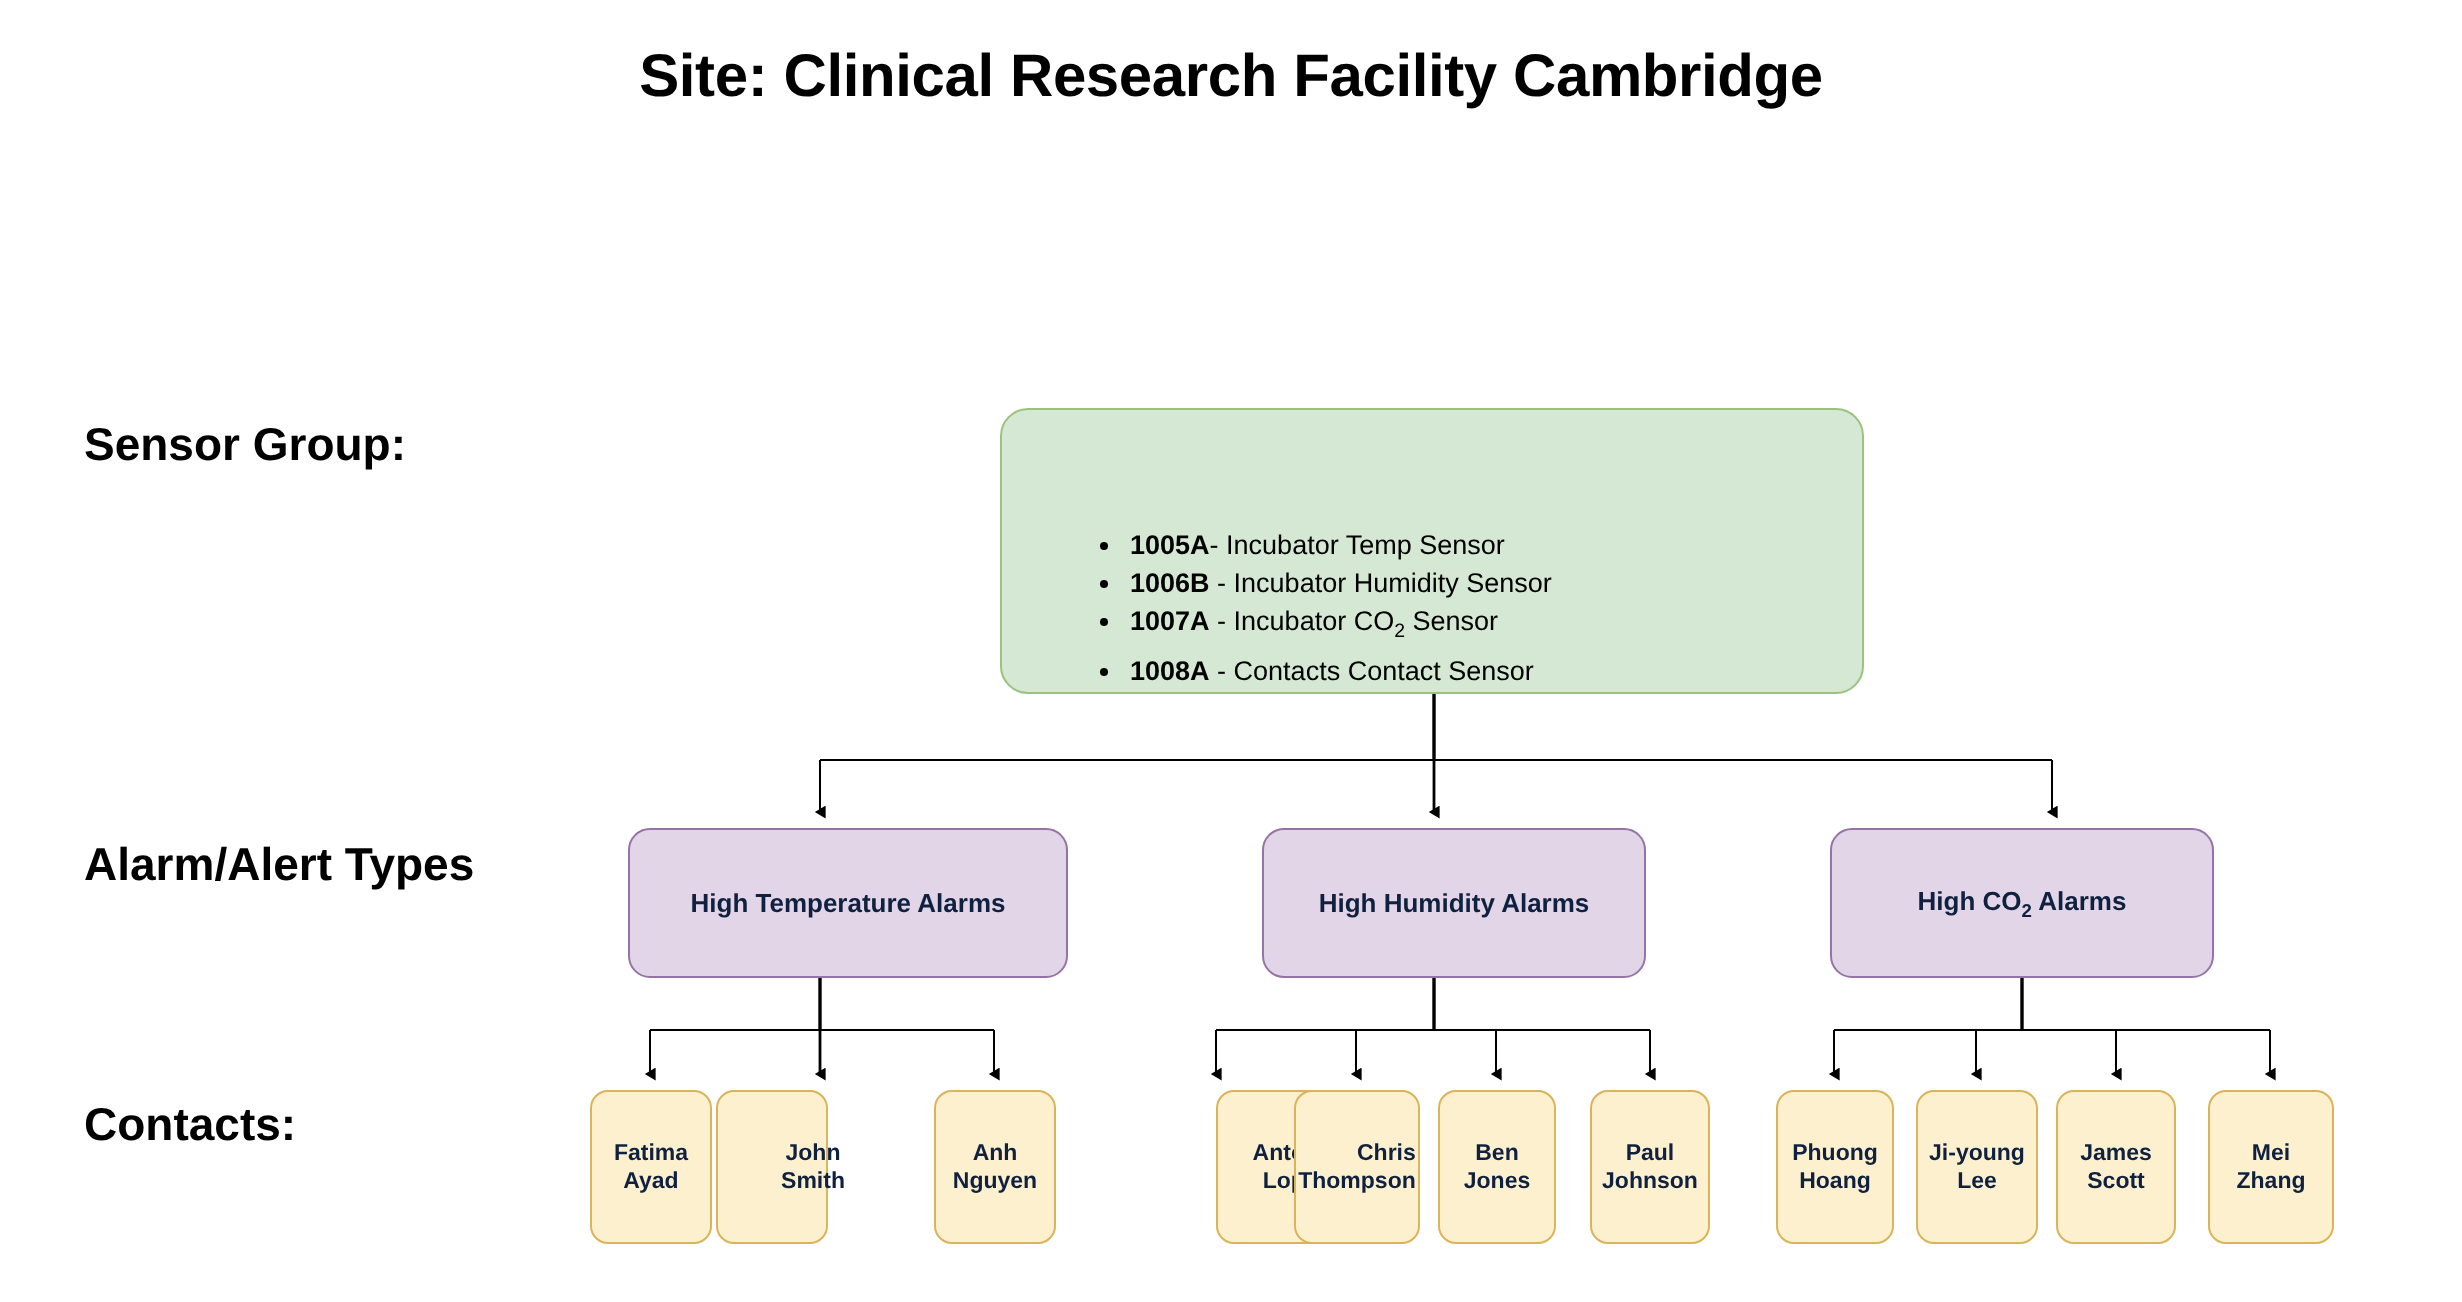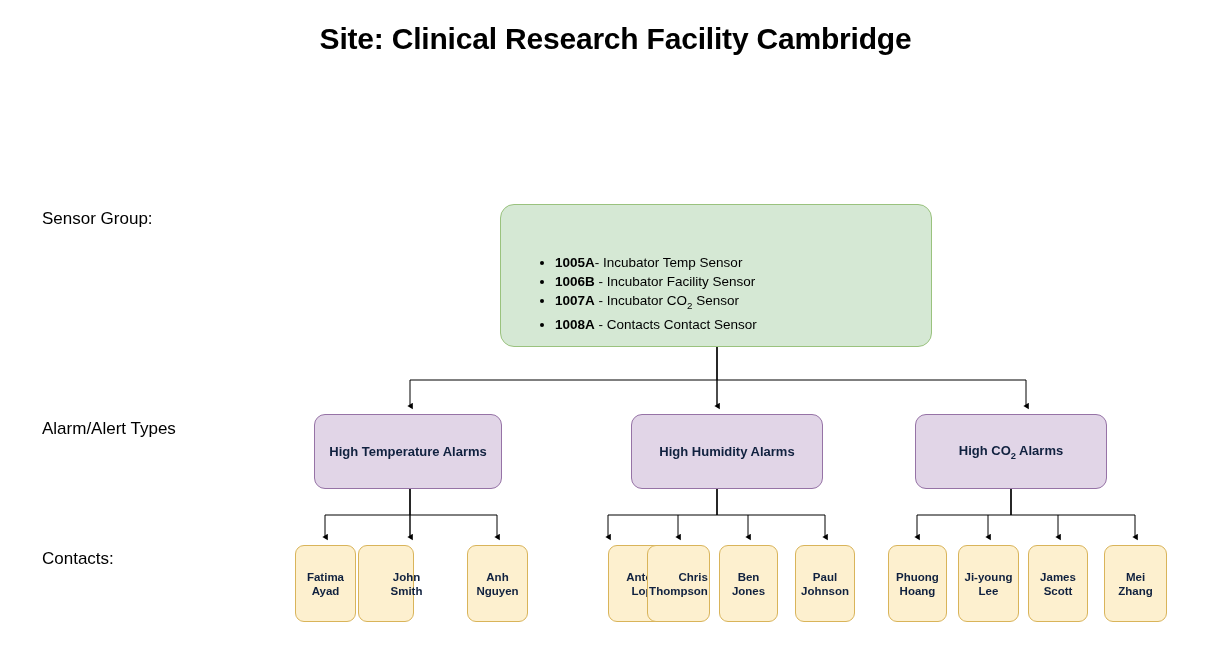--- a/index.html
+++ b/index.html
@@ -25,22 +25,22 @@
     text-align: center;
     font-size: 30px;
     font-weight: bold;
     letter-spacing: -0.2px;
     color: #000000;
   }
 
   
   .row-label {
     position: absolute;
-    font-size: 17px;
-    font-weight: normal;
+    font-size: 23px;
+    font-weight: bold;
     color: #000000;
     white-space: nowrap;
   }
   #row-label-sensor-group { left: 42px; top: 209px; }
   #row-label-alarm-types  { left: 42px; top: 419px; }
   #row-label-contacts     { left: 42px; top: 549px; }
 
   
   #connector-layer {
     position: absolute;
@@ -71,21 +71,21 @@
     color: #13264a;
     background: #ffffff;
     padding: 1px 3px;
     white-space: nowrap;
     letter-spacing: -0.1px;
   }
   #sensor-list {
     position: absolute;
     left: 36px;
     top: 48px;
-    margin: 0;
+    margin: 10px;
     padding: 0 0 0 18px;
     list-style: disc;
   }
   #sensor-list li {
     font-size: 13.5px;
     line-height: 19px;
     color: #000000;
     white-space: nowrap;
   }
   #sensor-list li .sensor-id {
@@ -103,21 +103,21 @@
     border-radius: 11px;
     box-sizing: border-box;
     display: flex;
     align-items: center;
     justify-content: center;
     font-size: 13px;
     font-weight: bold;
     color: #10213f;
     text-align: center;
   }
-  #alarm-box-0 { left: 314px; width: 188px; }
+  #alarm-box-0 { left: 314px; width: 220px; }
   #alarm-box-1 { left: 631px; width: 192px; }
   #alarm-box-2 { left: 915px; width: 192px; }
 
   
   .contact-box {
     position: absolute;
     top: 545px;
     height: 77px;
     background: #fdf0cf;
     border: 1.5px solid #d9b45a;
@@ -181,21 +181,21 @@
     <path d="M917,515 L917,537" stroke-width="1" marker-end="url(#arrowhead)"></path>
     <path d="M988,515 L988,537" stroke-width="1" marker-end="url(#arrowhead)"></path>
     <path d="M1058,515 L1058,537" stroke-width="1" marker-end="url(#arrowhead)"></path>
     <path d="M1135,515 L1135,537" stroke-width="1" marker-end="url(#arrowhead)"></path>
   </g>
 </svg>
 
 <div id="sensor-group-box">
   <ul id="sensor-list">
       <li><span class="sensor-id">1005A</span><span>- Incubator Temp Sensor</span></li>
-      <li><span class="sensor-id">1006B</span><span> - Incubator Facility Sensor</span></li>
+      <li><span class="sensor-id">1006B</span><span> - Incubator Humidity Sensor</span></li>
       <li><span class="sensor-id">1007A</span><span> - Incubator CO<sub>2</sub> Sensor</span></li>
       <li><span class="sensor-id">1008A</span><span> - Contacts Contact Sensor</span></li>
     </ul>
 </div>
 
 <div class="alarm-box" id="alarm-box-0">
     <span>High Temperature Alarms</span>
   </div>
 <div class="alarm-box" id="alarm-box-1">
     <span>High Humidity Alarms</span>

